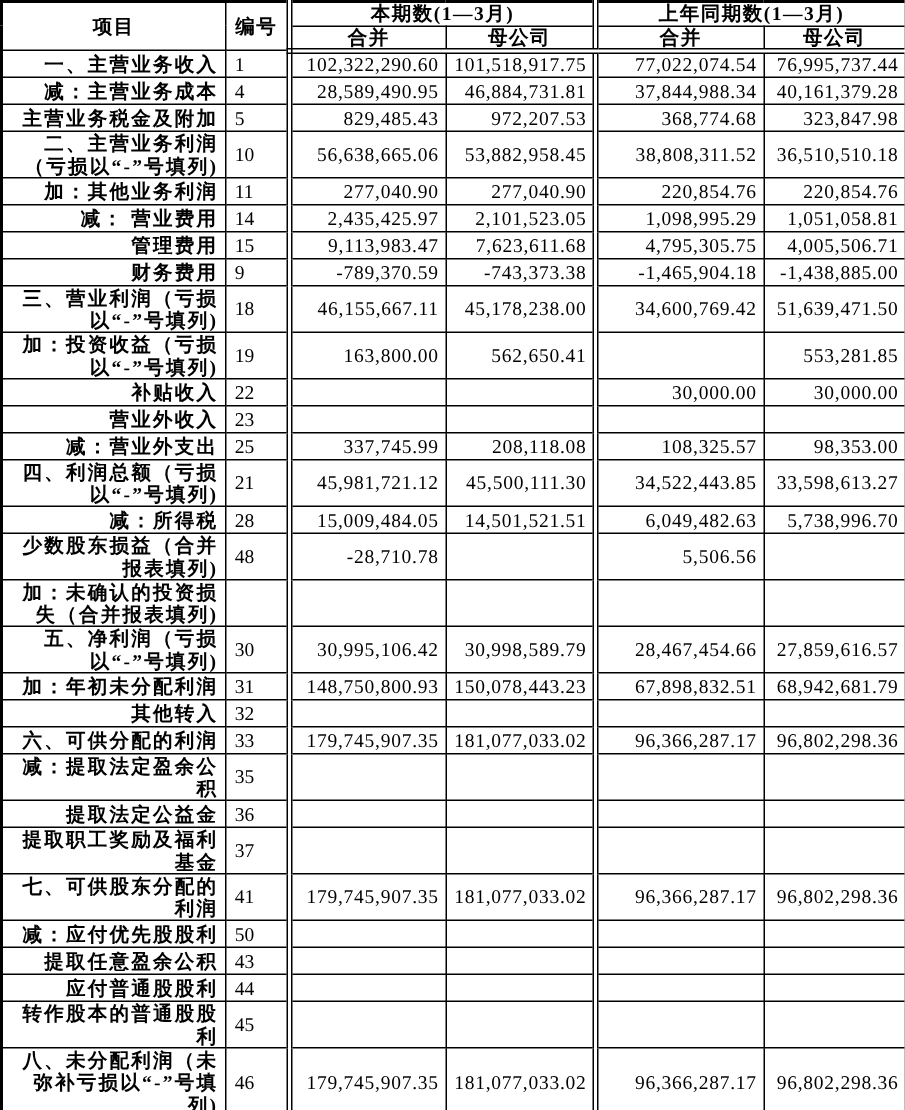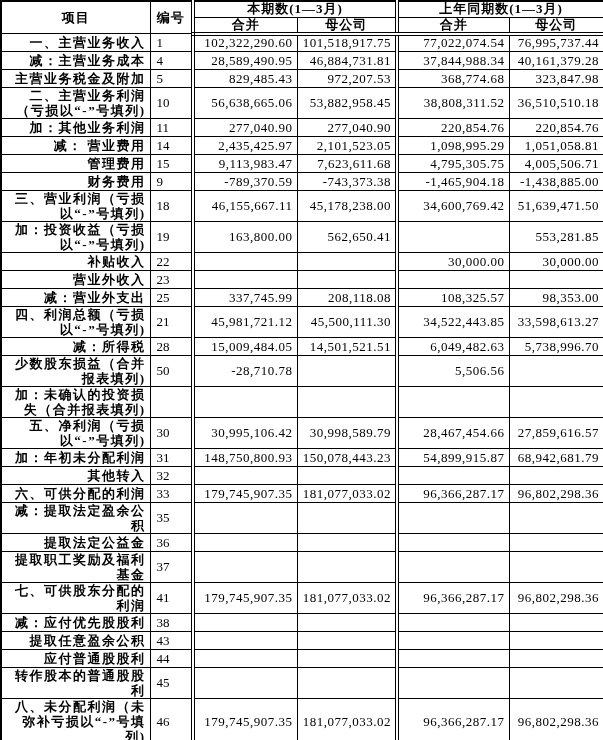--- a/index.html
+++ b/index.html
@@ -195,21 +195,21 @@
       <tr class="single">
         <td class="item">减：所得税</td>
         <td class="no">28</td>
         <td class="num gd">15,009,484.05</td>
         <td class="num">14,501,521.51</td>
         <td class="num gd">6,049,482.63</td>
         <td class="num">5,738,996.70</td>
       </tr>
       <tr class="tall">
         <td class="item">少数股东损益（合并报表填列)</td>
-        <td class="no">50</td>
+        <td class="no">48</td>
         <td class="num gd">-28,710.78</td>
         <td class="num"></td>
         <td class="num gd">5,506.56</td>
         <td class="num"></td>
       </tr>
       <tr class="tall">
         <td class="item">加：未确认的投资损失（合并报表填列)</td>
         <td class="no"></td>
         <td class="num gd"></td>
         <td class="num"></td>
@@ -222,21 +222,21 @@
         <td class="num gd">30,995,106.42</td>
         <td class="num">30,998,589.79</td>
         <td class="num gd">28,467,454.66</td>
         <td class="num">27,859,616.57</td>
       </tr>
       <tr class="single">
         <td class="item">加：年初未分配利润</td>
         <td class="no">31</td>
         <td class="num gd">148,750,800.93</td>
         <td class="num">150,078,443.23</td>
-        <td class="num gd">54,899,915.87</td>
+        <td class="num gd">67,898,832.51</td>
         <td class="num">68,942,681.79</td>
       </tr>
       <tr class="single">
         <td class="item">其他转入</td>
         <td class="no">32</td>
         <td class="num gd"></td>
         <td class="num"></td>
         <td class="num gd"></td>
         <td class="num"></td>
       </tr>
@@ -275,21 +275,21 @@
       <tr class="tall">
         <td class="item">七、可供股东分配的利润</td>
         <td class="no">41</td>
         <td class="num gd">179,745,907.35</td>
         <td class="num">181,077,033.02</td>
         <td class="num gd">96,366,287.17</td>
         <td class="num">96,802,298.36</td>
       </tr>
       <tr class="single">
         <td class="item">减：应付优先股股利</td>
-        <td class="no">38</td>
+        <td class="no">50</td>
         <td class="num gd"></td>
         <td class="num"></td>
         <td class="num gd"></td>
         <td class="num"></td>
       </tr>
       <tr class="single">
         <td class="item">提取任意盈余公积</td>
         <td class="no">43</td>
         <td class="num gd"></td>
         <td class="num"></td>

